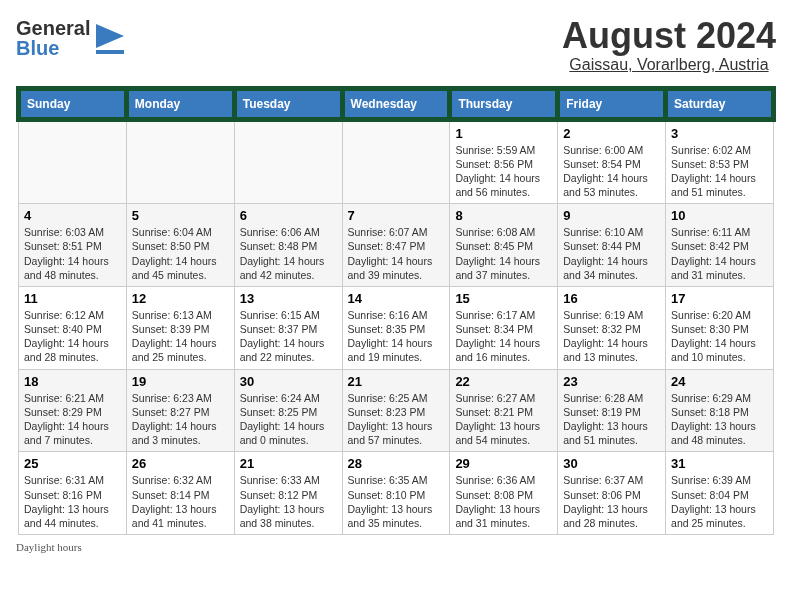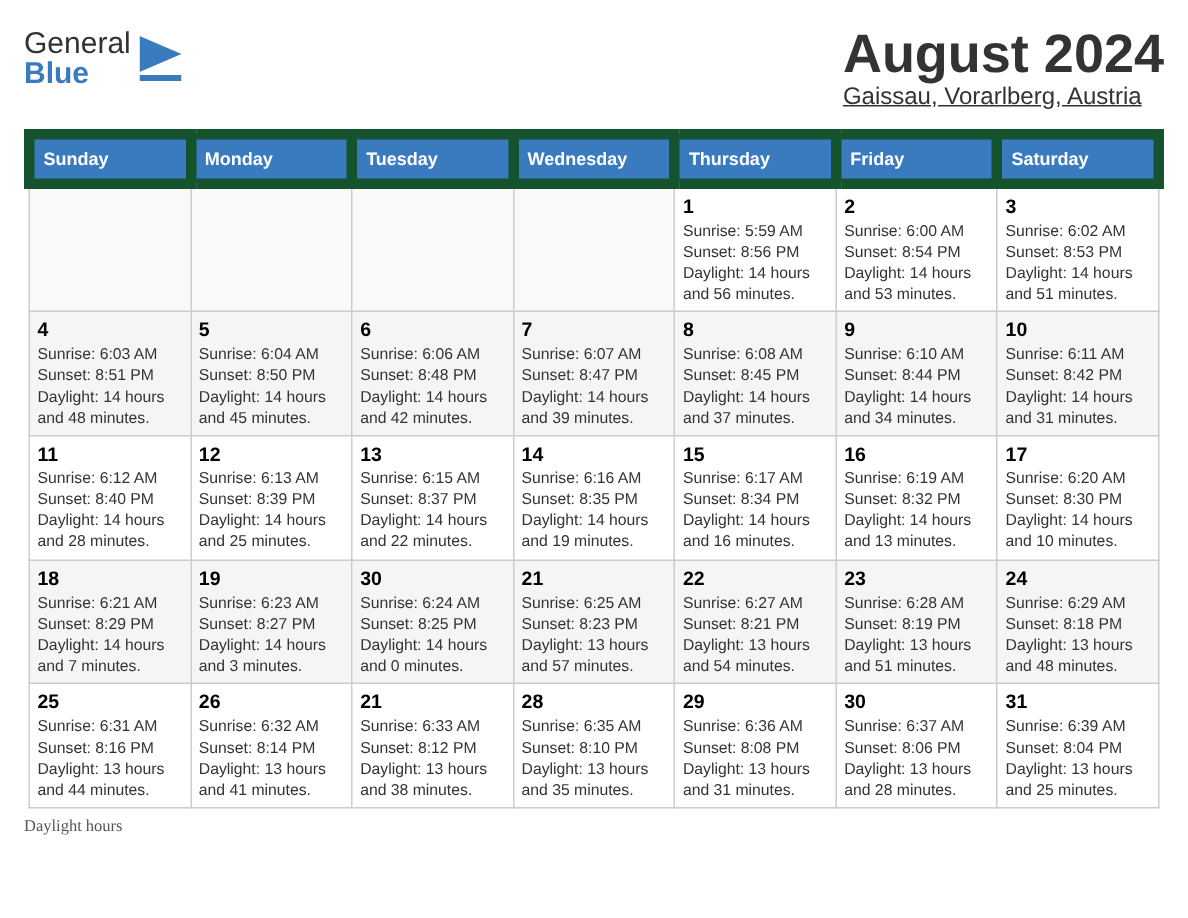--- a/index.html
+++ b/index.html
@@ -10,21 +10,21 @@
       min-height: 612px;
       padding: 16px;
     }
     .header {
       display: flex;
       align-items: flex-start;
       justify-content: space-between;
       margin-bottom: 12px;
     }
     .title-block {
-      text-align: left;
+      text-align: center;
     }
     .main-title {
       font-size: 36px;
       font-weight: bold;
       color: #333;
       line-height: 1.1;
     }
     .sub-title {
       font-size: 16px;
       color: #333;
@@ -35,21 +35,21 @@
       border-collapse: collapse;
       font-size: 11px;
     }
     thead tr th {
       background: #3a7bbf;
       color: #fff;
       font-weight: bold;
       text-align: left;
       padding: 6px 6px;
       font-size: 12px;
-      border: 7px solid #14532d;
+      border: 5px solid #14532d;
     }
     tbody tr td {
       border: 1px solid #ccc;
       padding: 4px 5px;
       vertical-align: top;
       background: #fff;
       min-height: 80px;
       height: 80px;
     }
     tbody tr:nth-child(even) td {
@@ -75,21 +75,21 @@
       flex-direction: row;
       align-items: center;
       gap: 4px;
     }
     .logo-words {
       display: flex;
       flex-direction: column;
     }
     .logo-general {
       font-size: 20px;
-      font-weight: normal;
+      font-weight: bold;
       color: #333;
       line-height: 1;
     }
     .logo-blue {
       font-size: 20px;
       font-weight: bold;
       color: #3a7bbf;
       line-height: 1;
     }
     .logo-svg {

